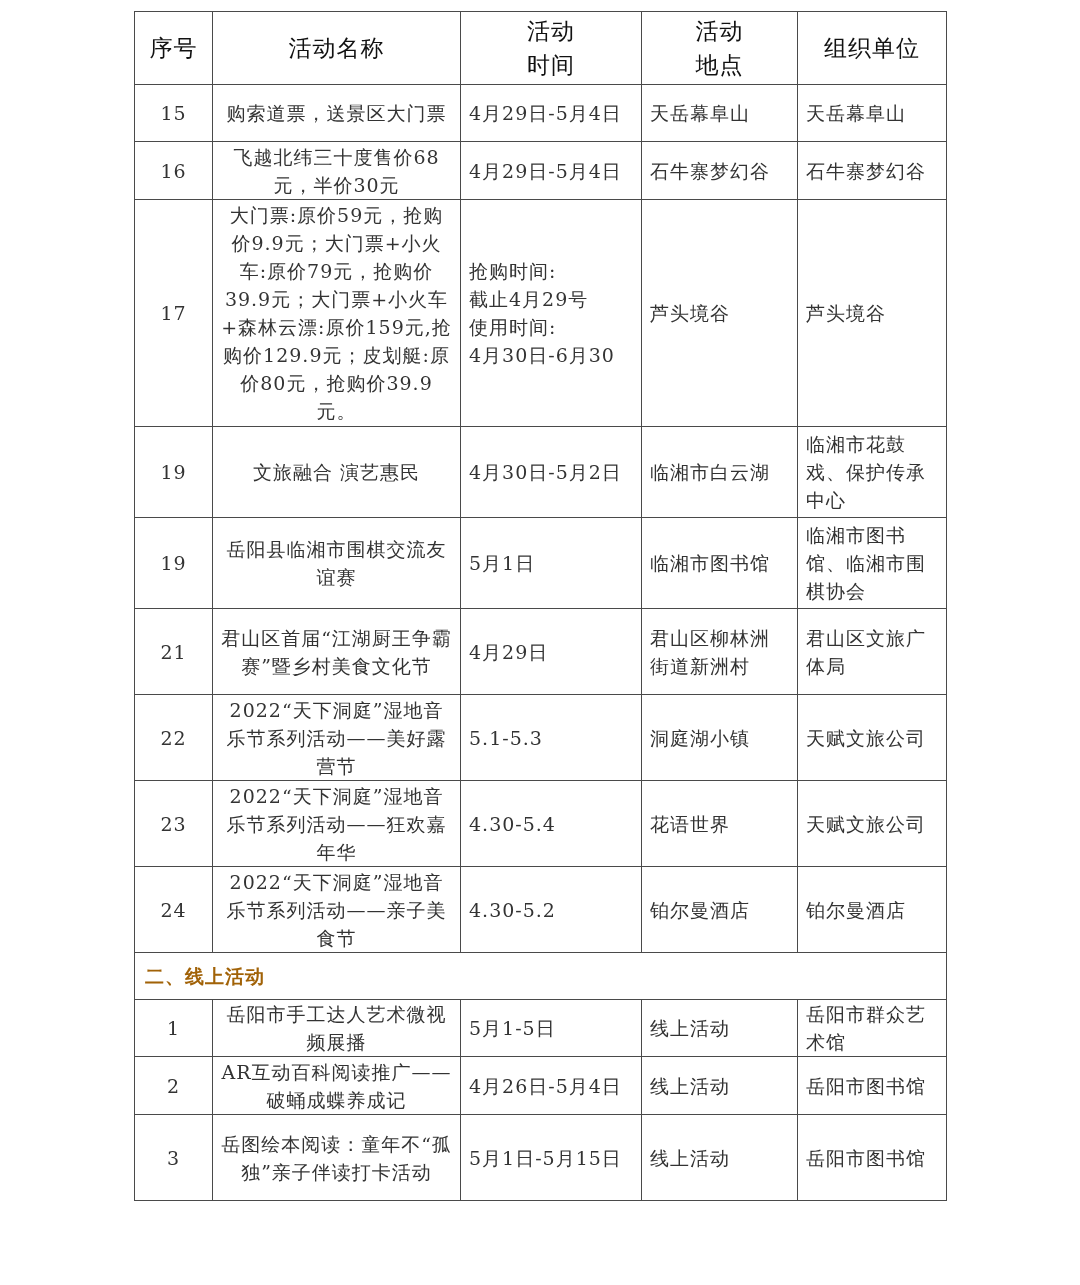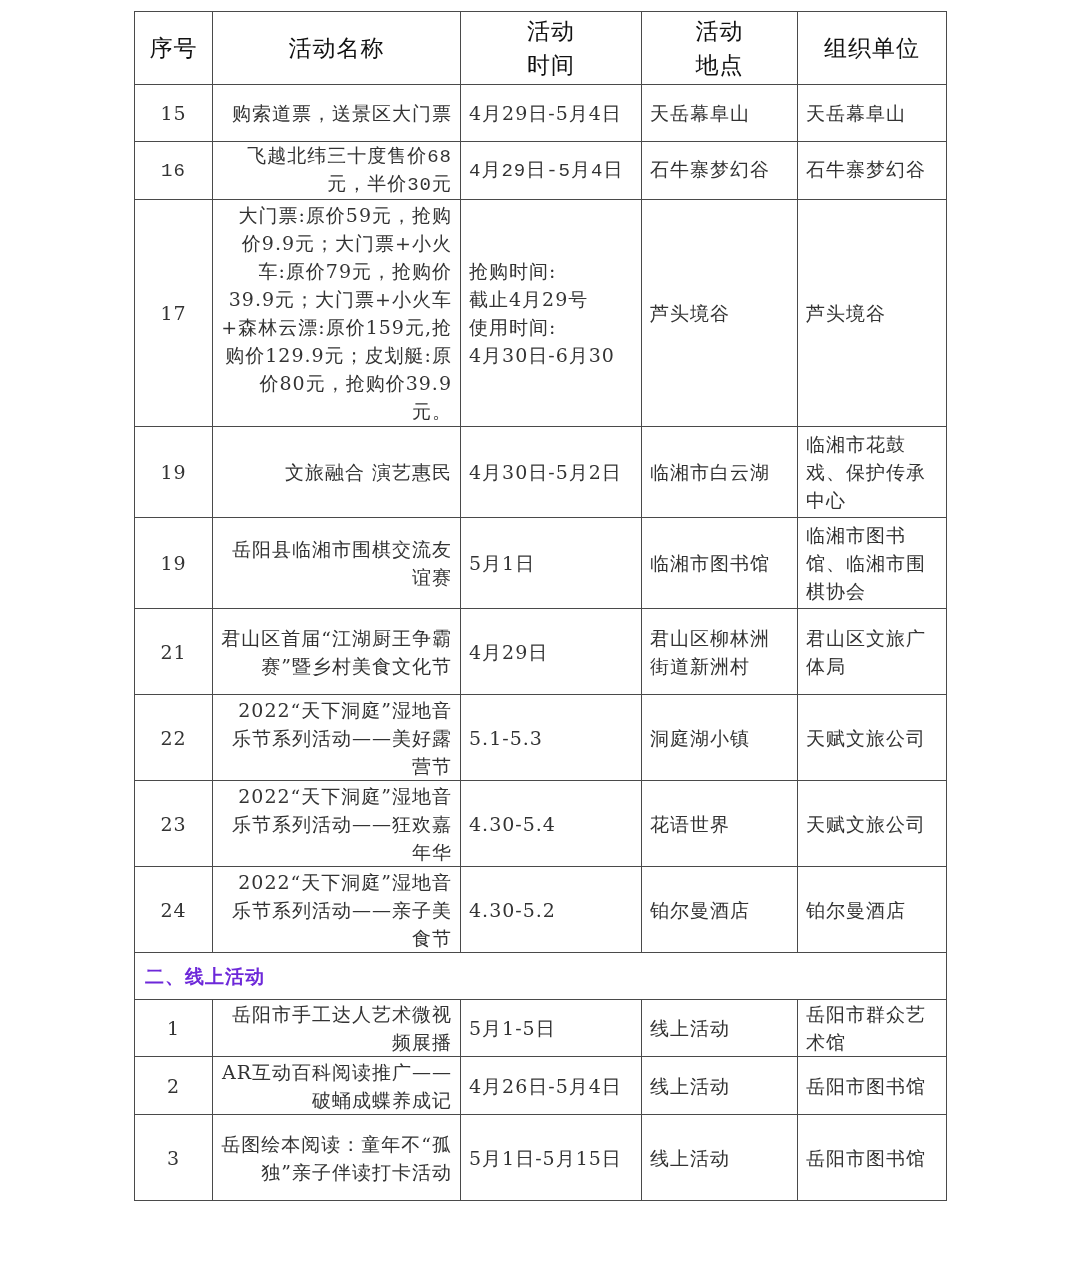--- a/index.html
+++ b/index.html
@@ -10,26 +10,26 @@
     border-collapse: collapse; table-layout: fixed;
   }
   table.activity-table td, table.activity-table th {
     border: 1.5px solid #4a4a4a; padding: 0 8px; font-size: 19px; line-height: 28px;
     vertical-align: middle; font-weight: normal; letter-spacing: 1px;
   }
   th { font-family: "DejaVu Sans", "Liberation Sans", sans-serif; font-size: 23px !important;
        color: #111; line-height: 34px !important; text-align: center; }
   th.h-tall { height: 72px; }
   td.c-num { text-align: center; }
-  td.c-name { text-align: right; padding-left: 10px; padding-right: 8px; }
+  td.c-name { text-align: center; padding-left: 10px; padding-right: 8px; }
   td.c-time, td.c-place, td.c-org { }
   td.c-time { padding: 0 6px; }
   .multi { white-space: pre-line; }
   tr.section td { text-align: left; font-family: "DejaVu Sans", "Liberation Sans", sans-serif;
-       font-weight: bold; font-size: 19px; color: #6d28d9; height: 46px; padding-left: 10px; }
+       font-weight: bold; font-size: 19px; color: #a16207; height: 46px; padding-left: 10px; }
 </style>
 </head>
 <body>
 
 <table class="activity-table">
   <colgroup>
     <col style="width:78px">
     <col style="width:248px">
     <col style="width:181px">
     <col style="width:156px">
@@ -47,21 +47,21 @@
     </tr>
   </thead>
   <tbody id="offline-body">
       <tr style="height: 57px;">
     <td class="c-num">15</td>
     <td class="c-name">购索道票，送景区大门票</td>
     <td class="c-time multi">4月29日-5月4日</td>
     <td class="c-place">天岳幕阜山</td>
     <td class="c-org">天岳幕阜山</td>
   </tr>
-      <tr style="height: 58px; font-family: Liberation Mono, monospace;">
+      <tr style="height: 58px;">
     <td class="c-num">16</td>
     <td class="c-name">飞越北纬三十度售价68元，半价30元</td>
     <td class="c-time multi">4月29日-5月4日</td>
     <td class="c-place">石牛寨梦幻谷</td>
     <td class="c-org">石牛寨梦幻谷</td>
   </tr>
       <tr style="height: 227px;">
     <td class="c-num">17</td>
     <td class="c-name">大门票:原价59元，抢购价9.9元；大门票+小火车:原价79元，抢购价39.9元；大门票+小火车+森林云漂:原价159元,抢购价129.9元；皮划艇:原价80元，抢购价39.9元。</td>
     <td class="c-time multi">抢购时间:

